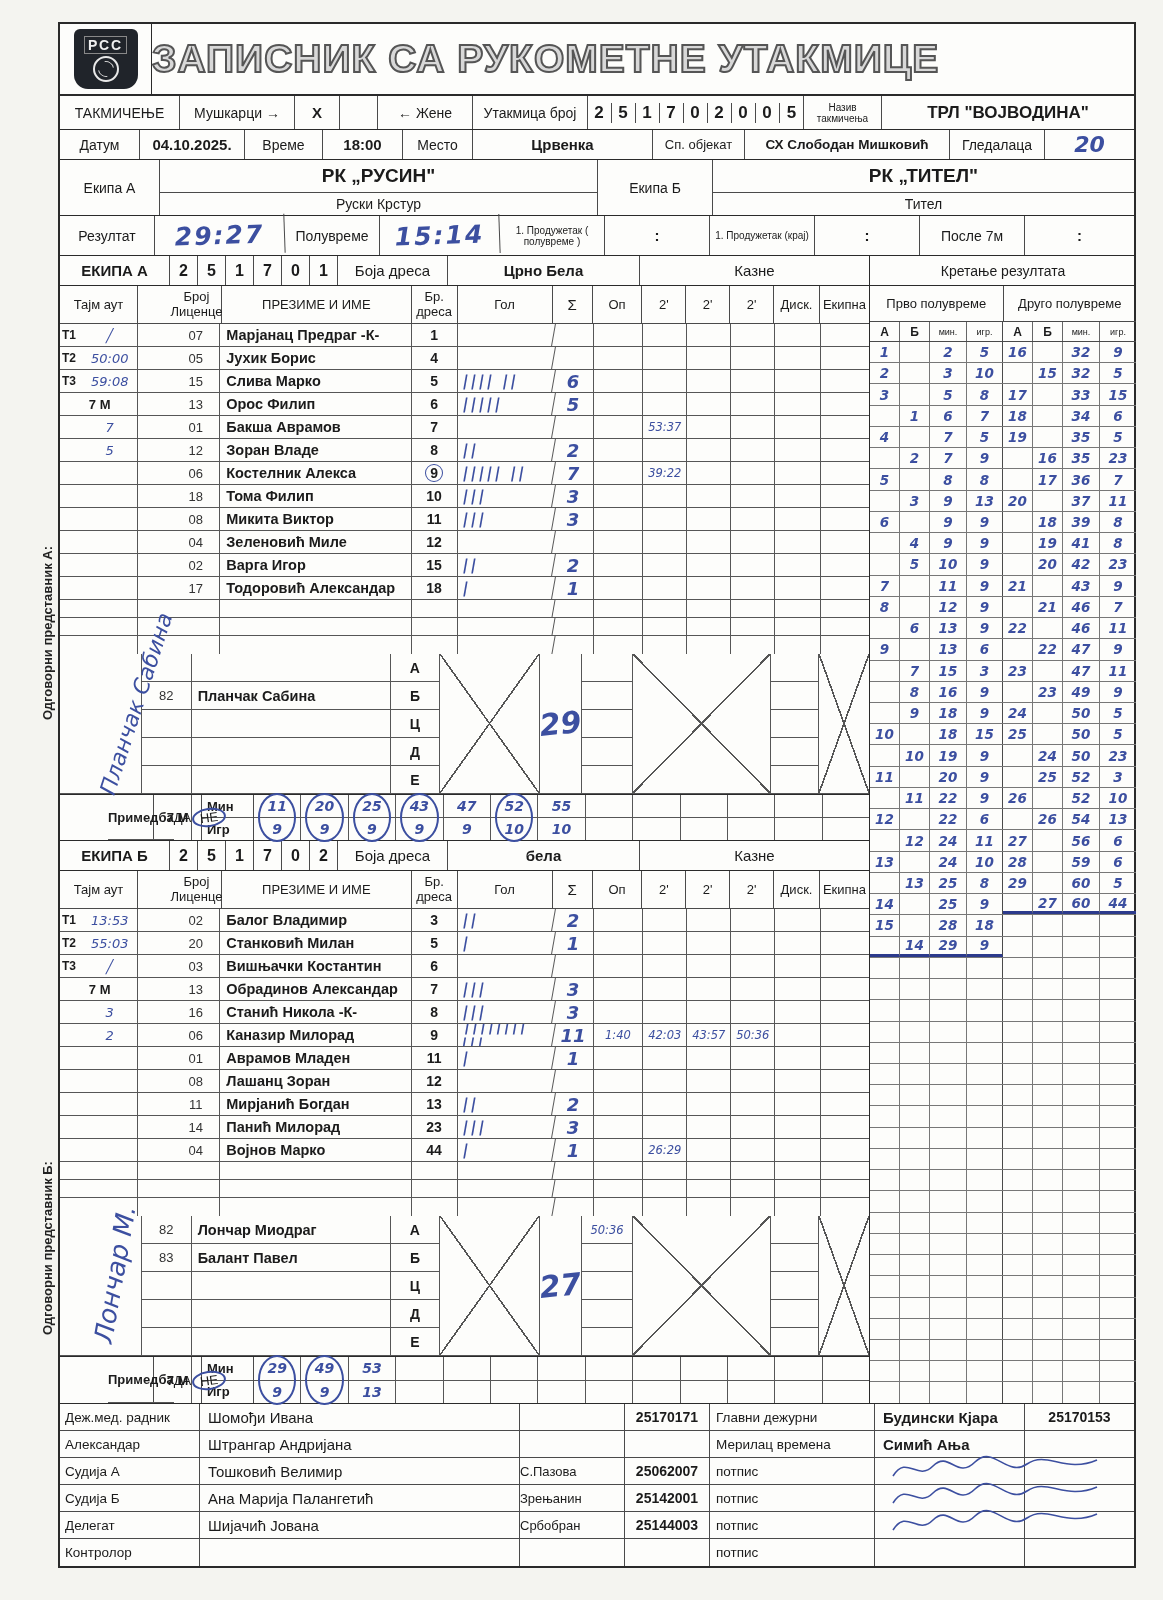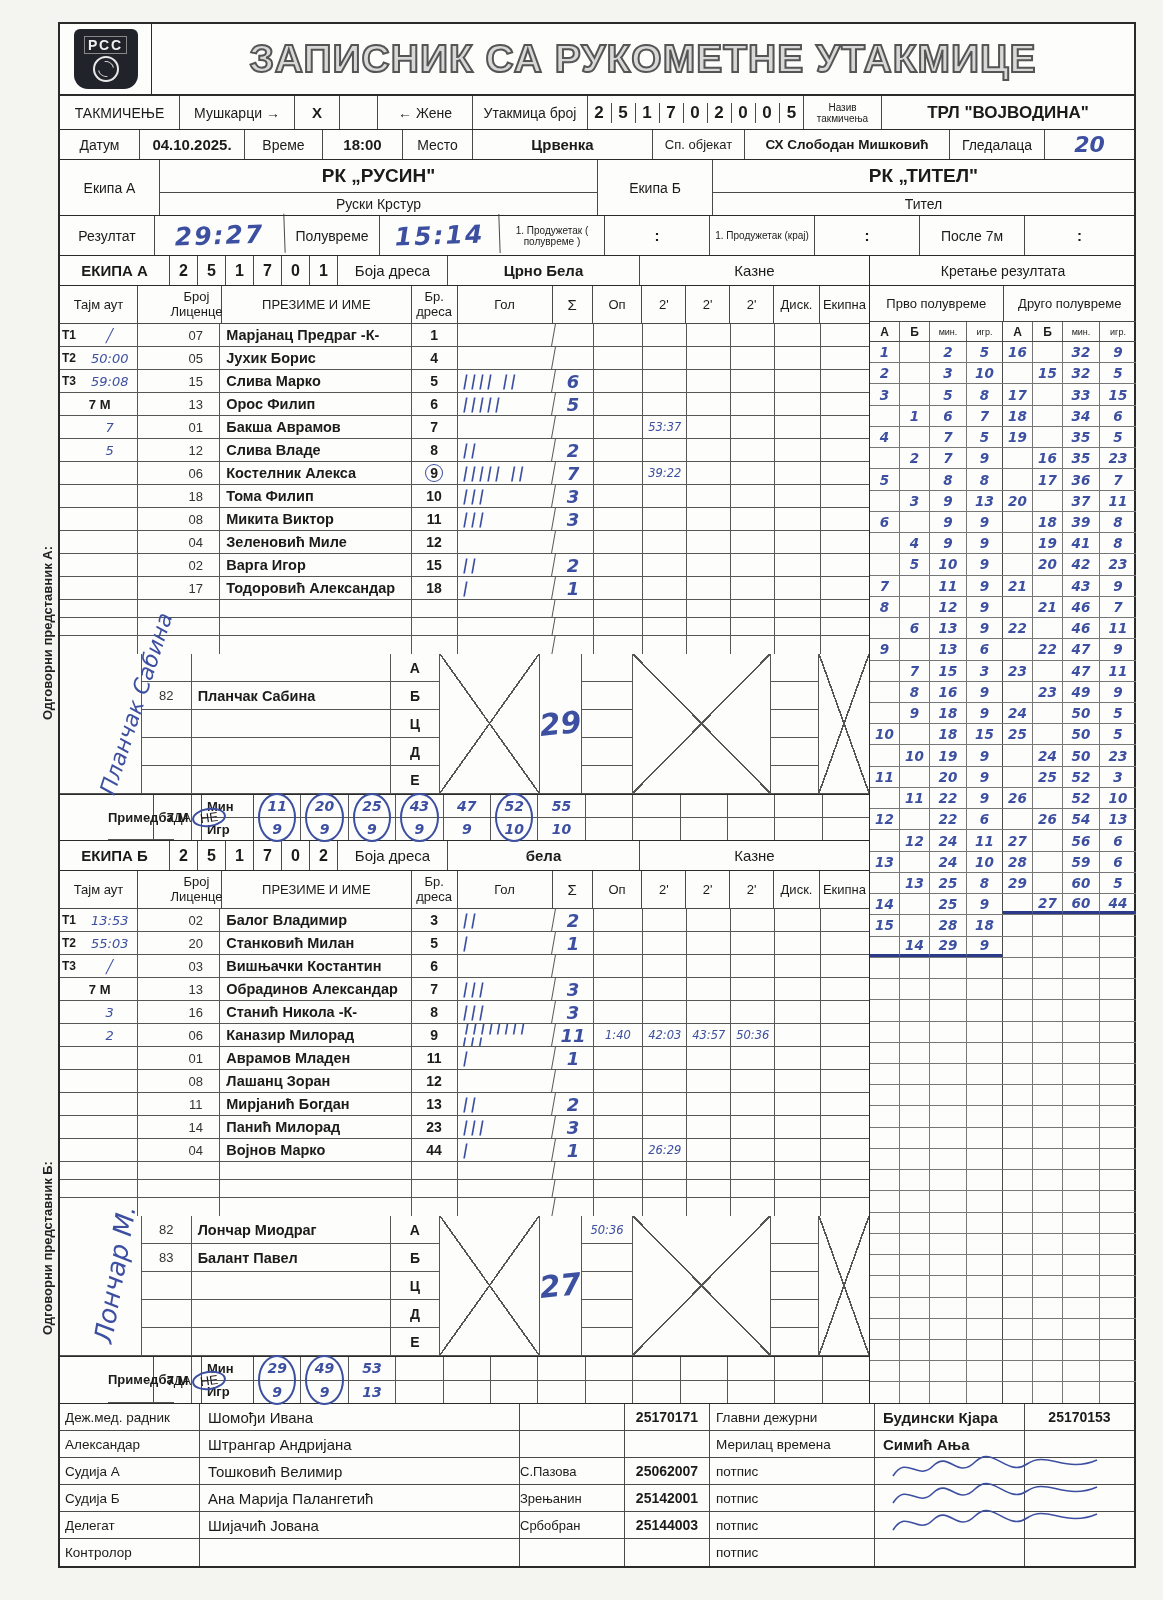--- a/index.html
+++ b/index.html
@@ -9,21 +9,21 @@
   .form { position:absolute; left:58px; top:22px; width:1078px; background:#fdfdfb; border:2px solid #2a2a2a; }
   .hw { font-family:"DejaVu Sans", sans-serif; color:#3c4fa0; font-style:italic; }
 
   
   .hdr { display:flex; height:72px; border-bottom:2px solid #2a2a2a; }
   .logo-cell { width:92px; border-right:1.5px solid #2a2a2a; display:flex; align-items:center; justify-content:center; }
   .logo { width:64px; height:60px; background:#20242a; border-radius:6px 6px 14px 14px; display:flex; flex-direction:column; align-items:center; justify-content:center; gap:2px; }
   .logo .rss { color:#f0f0f0; font-weight:bold; font-size:14px; letter-spacing:2px; border:1px solid #888; padding:0 3px; }
   .logo .ball { width:26px; height:26px; border-radius:50%; border:2px solid #e8e8e8; position:relative; }
   .logo .ball::before { content:""; position:absolute; inset:3px; border-radius:50%; border:1.5px solid #cfcfcf; transform:rotate(35deg); border-left-color:transparent; border-right-color:transparent; }
-  .title-cell { flex:1; display:flex; align-items:center; justify-content:center; }
+  .title-cell { flex:1; display:flex; align-items:center; justify-content:flex-start; }
   .big-title { font-size:39px; font-weight:800; letter-spacing:1px; color:#d8d8d8; -webkit-text-stroke:2px #555; text-shadow:0 0 1px #666; white-space:nowrap; }
 
   
   .frow { display:flex; border-bottom:1.5px solid #2a2a2a; align-items:stretch; }
   .fc { border-right:1px solid #4a4a4a; display:flex; align-items:center; justify-content:center; text-align:center; padding:1px 3px; }
   .fc:last-child { border-right:none; }
   .lab { font-size:14px; }
   .lab-sm { font-size:10px; line-height:1.1; }
   .val { font-weight:bold; font-size:15px; }
   .digits { display:flex; }
@@ -365,21 +365,21 @@
               <div class="cell c10 ptime hw"></div>
               <div class="cell c11 ptime hw"></div>
               <div class="cell c12 ptime hw"></div>
             </div>
               <div class="rr">
               <div class="cell c1">
                   <span class="tl"></span>
                   <span class="tv hw">5</span>
                 </div>
               <div class="cell c2 lic">12</div>
-              <div class="cell c3 pname">Слива Владе</div>
+              <div class="cell c3 pname">Зоран Владе</div>
               <div class="cell c4 pno">
                   <span>8</span>
                 </div>
               <div class="cell c5 tally hw">||</div>
               <div class="cell c6 psum hw">2</div>
               <div class="cell c7 ptime hw"></div>
               <div class="cell c8 ptime hw"></div>
               <div class="cell c9 ptime hw"></div>
               <div class="cell c10 ptime hw"></div>
               <div class="cell c11 ptime hw"></div>

